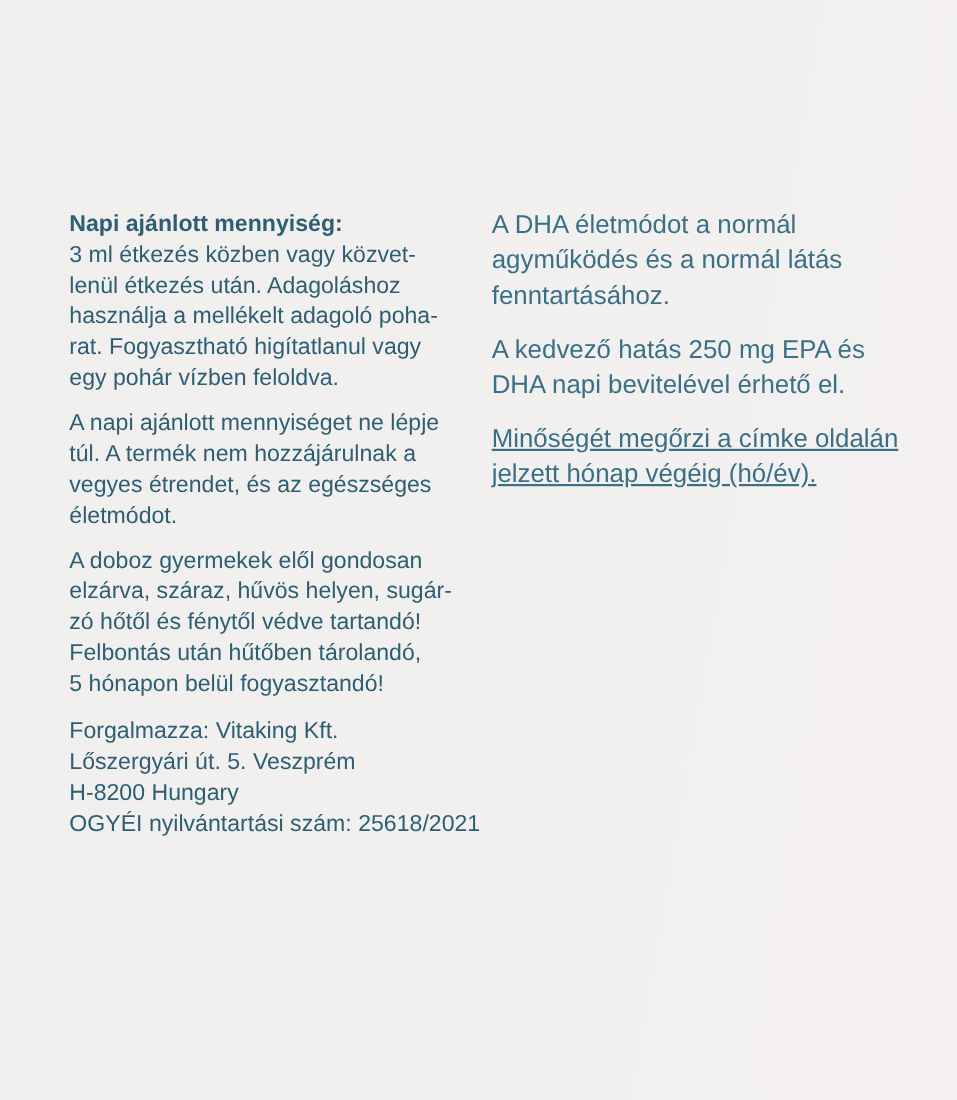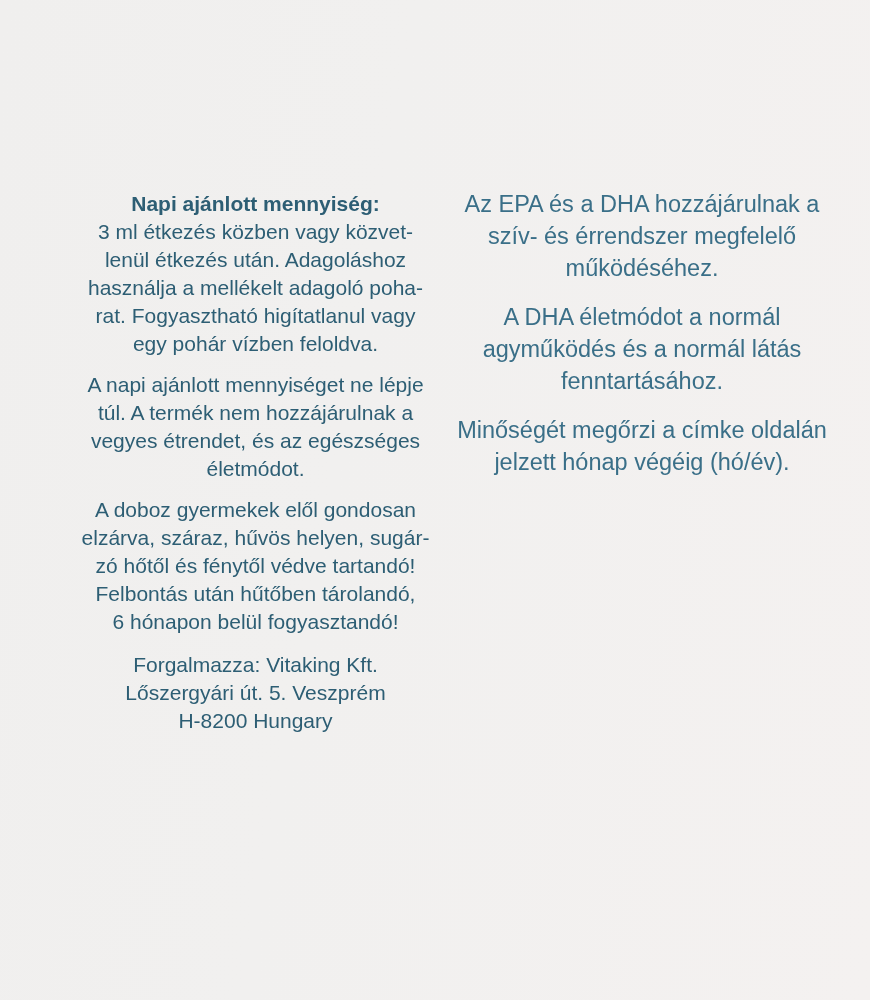--- a/index.html
+++ b/index.html
@@ -10,21 +10,20 @@
     width: 870px;
     height: 1000px;
     overflow: hidden;
     background: linear-gradient(100deg, #f0efee 0%, #f1f0ef 40%, #f4f1f0 100%);
     font-family: "Liberation Sans", sans-serif;
     position: relative;
   }
   .label-panel {
     position: absolute;
     inset: 0;
-    text-align: center;
   }
   .col {
     position: absolute;
     top: 0;
   }
   .col-left {
     left: 63px;
     width: 385px;
     top: 190px;
     color: #2d5e74;
@@ -47,21 +46,21 @@
     margin: 0 0 17px 0;
   }
   .heading {
     font-weight: bold;
     margin: 0;
   }
   .para-storage { margin-bottom: 15px; }
   .para-distributor { margin-bottom: 0; }
   .para-registration { margin-bottom: 0; }
   .para-claim-dose { margin-bottom: 39px; }
-  .para-quality { margin-bottom: 0; }
+  .para-quality { margin-bottom: 0; text-decoration: underline; }
 </style>
 </head>
 <body>
 
 <div class="label-panel">
 
   <div class="col col-left">
     <p class="heading">Napi ajánlott mennyiség:</p>
     <p class="para para-dosage">3 ml étkezés közben vagy közvet-
 lenül étkezés után. Adagoláshoz
@@ -69,30 +68,30 @@
 rat. Fogyasztható higítatlanul vagy
 egy pohár vízben feloldva.</p>
     <p class="para para-warning">A napi ajánlott mennyiséget ne lépje
 túl. A termék nem hozzájárulnak a
 vegyes étrendet, és az egészséges
 életmódot.</p>
     <p class="para para-storage">A doboz gyermekek elől gondosan
 elzárva, száraz, hűvös helyen, sugár-
 zó hőtől és fénytől védve tartandó!
 Felbontás után hűtőben tárolandó,
-6 hónapon belül fogyasztandó!</p>
+5 hónapon belül fogyasztandó!</p>
     <p class="para para-distributor">Forgalmazza: Vitaking Kft.
 Lőszergyári út. 5. Veszprém
 H-8200 Hungary</p>
+    <p class="para para-registration">OGYÉI nyilvántartási szám: 25618/2021</p>
   </div>
 
   <div class="col col-right">
-    <p class="para para-claim-epa-dha">Az EPA és a DHA hozzájárulnak a
-szív- és érrendszer megfelelő
-működéséhez.</p>
     <p class="para para-claim-dha">A DHA életmódot a normál
 agyműködés és a normál látás
 fenntartásához.</p>
+    <p class="para para-claim-dose">A kedvező hatás 250 mg EPA és
+DHA napi bevitelével érhető el.</p>
     <p class="para para-quality">Minőségét megőrzi a címke oldalán
 jelzett hónap végéig (hó/év).</p>
   </div>
 
 </div>
 
 </body></html>

